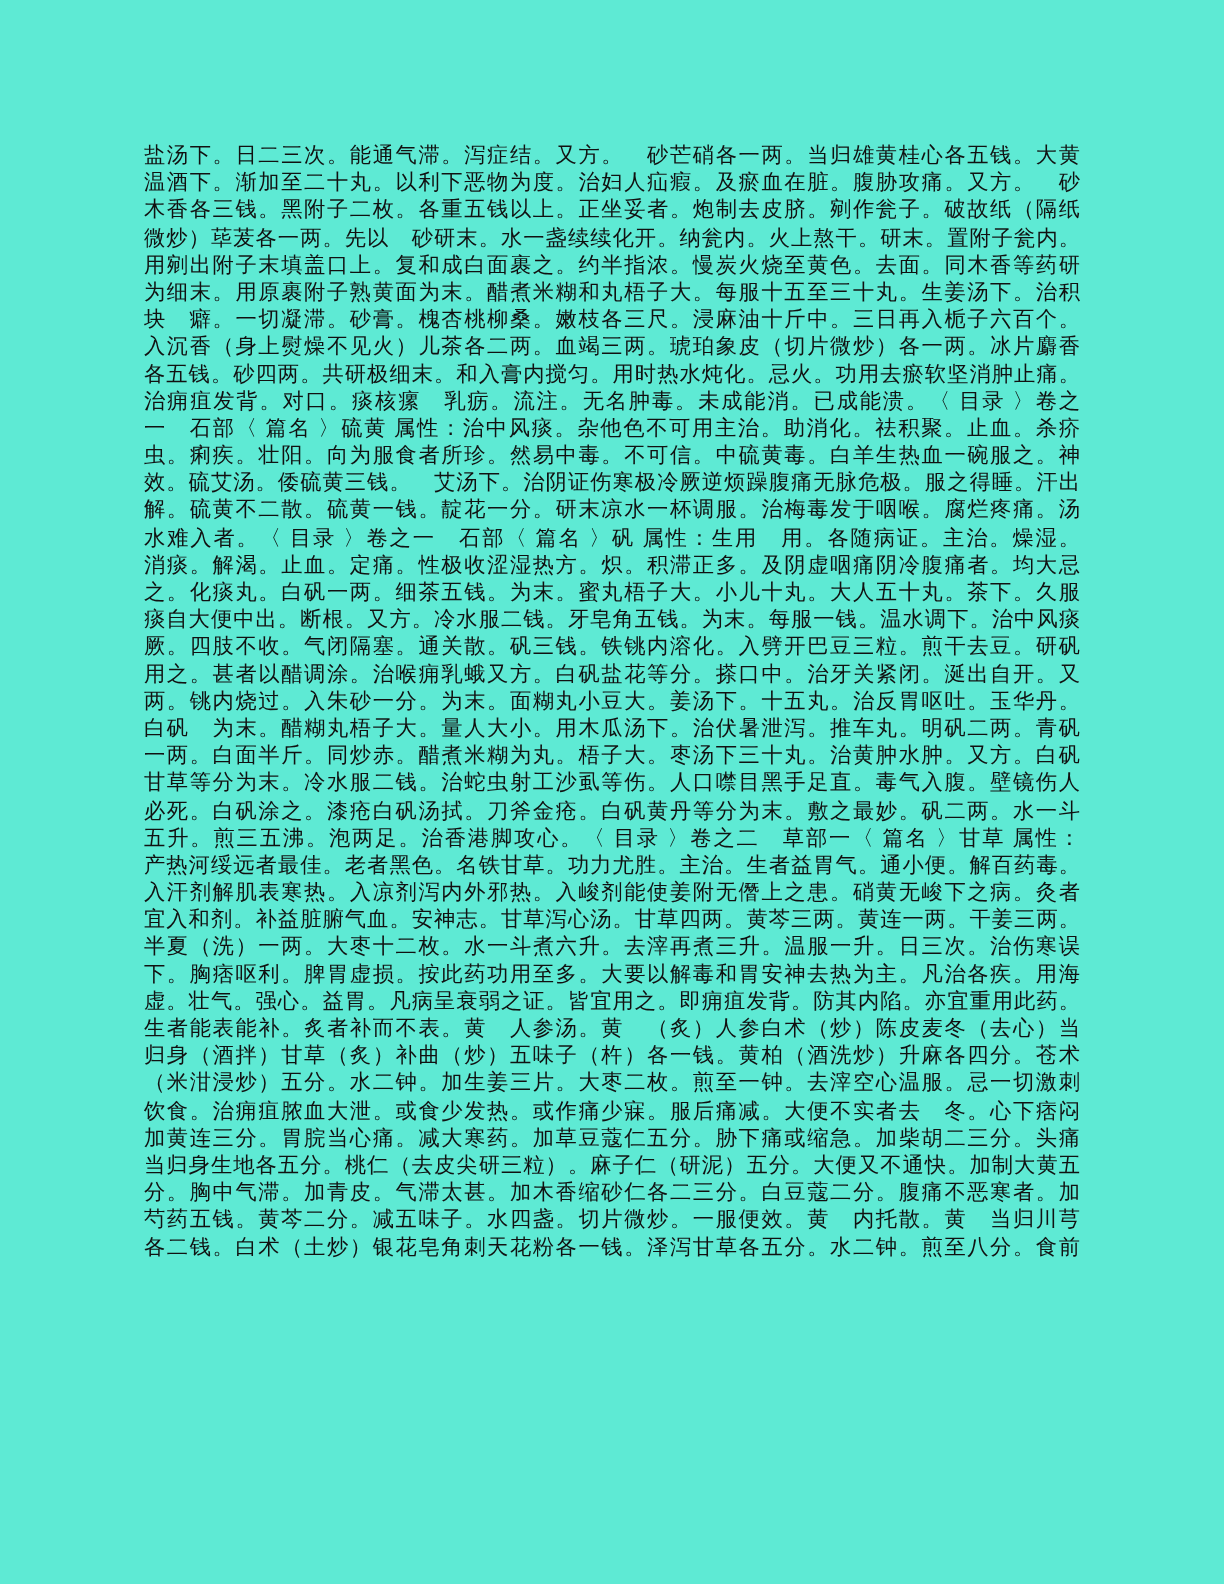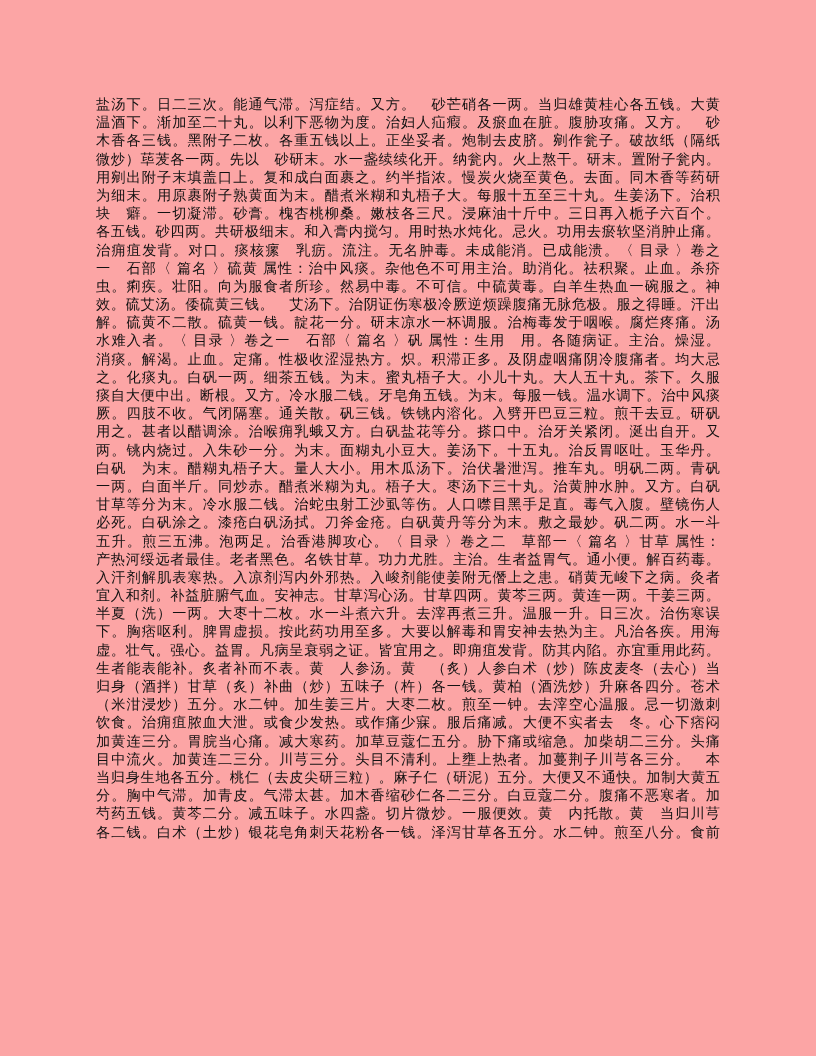--- a/index.html
+++ b/index.html
@@ -4,21 +4,21 @@
 <style>
   html, body {
     margin: 0;
     padding: 0;
     background: #ffffff;
   }
   .page {
     position: relative;
     width: 816px;
     height: 1056px;
-    background: #fca5a5;
+    background: #5eead4;
     box-sizing: border-box;
     padding: 95px 96px 0 96px;
     overflow: hidden;
     font-family: "Liberation Serif", "DejaVu Serif", serif;
     color: #111111;
   }
   .text-block {
     width: 624px;
   }
   .line {
@@ -37,20 +37,21 @@
 
 <div class="page">
   <div class="text-block">
       <div class="line">盐汤下。日二三次。能通气滞。泻症结。又方。　砂芒硝各一两。当归雄黄桂心各五钱。大黄</div>
       <div class="line">温酒下。渐加至二十丸。以利下恶物为度。治妇人疝瘕。及瘀血在脏。腹胁攻痛。又方。　砂</div>
       <div class="line">木香各三钱。黑附子二枚。各重五钱以上。正坐妥者。炮制去皮脐。剜作瓮子。破故纸（隔纸</div>
       <div class="line">微炒）荜茇各一两。先以　砂研末。水一盏续续化开。纳瓮内。火上熬干。研末。置附子瓮内。</div>
       <div class="line">用剜出附子末填盖口上。复和成白面裹之。约半指浓。慢炭火烧至黄色。去面。同木香等药研</div>
       <div class="line">为细末。用原裹附子熟黄面为末。醋煮米糊和丸梧子大。每服十五至三十丸。生姜汤下。治积</div>
       <div class="line">块　癖。一切凝滞。砂膏。槐杏桃柳桑。嫩枝各三尺。浸麻油十斤中。三日再入栀子六百个。</div>
+      <div class="line">入沉香（身上熨燥不见火）儿茶各二两。血竭三两。琥珀象皮（切片微炒）各一两。冰片麝香</div>
       <div class="line">各五钱。砂四两。共研极细末。和入膏内搅匀。用时热水炖化。忌火。功用去瘀软坚消肿止痛。</div>
       <div class="line">治痈疽发背。对口。痰核瘰　乳疬。流注。无名肿毒。未成能消。已成能溃。〈 目录 〉卷之</div>
       <div class="line">一　石部〈 篇名 〉硫黄 属性：治中风痰。杂他色不可用主治。助消化。祛积聚。止血。杀疥</div>
       <div class="line">虫。痢疾。壮阳。向为服食者所珍。然易中毒。不可信。中硫黄毒。白羊生热血一碗服之。神</div>
       <div class="line">效。硫艾汤。倭硫黄三钱。　艾汤下。治阴证伤寒极冷厥逆烦躁腹痛无脉危极。服之得睡。汗出</div>
       <div class="line">解。硫黄不二散。硫黄一钱。靛花一分。研末凉水一杯调服。治梅毒发于咽喉。腐烂疼痛。汤</div>
       <div class="line">水难入者。〈 目录 〉卷之一　石部〈 篇名 〉矾 属性：生用　用。各随病证。主治。燥湿。</div>
       <div class="line">消痰。解渴。止血。定痛。性极收涩湿热方。炽。积滞正多。及阴虚咽痛阴冷腹痛者。均大忌</div>
       <div class="line">之。化痰丸。白矾一两。细茶五钱。为末。蜜丸梧子大。小儿十丸。大人五十丸。茶下。久服</div>
       <div class="line">痰自大便中出。断根。又方。冷水服二钱。牙皂角五钱。为末。每服一钱。温水调下。治中风痰</div>
@@ -66,19 +67,18 @@
       <div class="line">入汗剂解肌表寒热。入凉剂泻内外邪热。入峻剂能使姜附无僭上之患。硝黄无峻下之病。灸者</div>
       <div class="line">宜入和剂。补益脏腑气血。安神志。甘草泻心汤。甘草四两。黄芩三两。黄连一两。干姜三两。</div>
       <div class="line">半夏（洗）一两。大枣十二枚。水一斗煮六升。去滓再煮三升。温服一升。日三次。治伤寒误</div>
       <div class="line">下。胸痞呕利。脾胃虚损。按此药功用至多。大要以解毒和胃安神去热为主。凡治各疾。用海</div>
       <div class="line">虚。壮气。强心。益胃。凡病呈衰弱之证。皆宜用之。即痈疽发背。防其内陷。亦宜重用此药。</div>
       <div class="line">生者能表能补。炙者补而不表。黄　人参汤。黄　（炙）人参白术（炒）陈皮麦冬（去心）当</div>
       <div class="line">归身（酒拌）甘草（炙）补曲（炒）五味子（杵）各一钱。黄柏（酒洗炒）升麻各四分。苍术</div>
       <div class="line">（米泔浸炒）五分。水二钟。加生姜三片。大枣二枚。煎至一钟。去滓空心温服。忌一切激刺</div>
       <div class="line">饮食。治痈疽脓血大泄。或食少发热。或作痛少寐。服后痛减。大便不实者去　冬。心下痞闷</div>
       <div class="line">加黄连三分。胃脘当心痛。减大寒药。加草豆蔻仁五分。胁下痛或缩急。加柴胡二三分。头痛</div>
-      <div class="line">目中流火。加黄连二三分。川芎三分。头目不清利。上壅上热者。加蔓荆子川芎各三分。　本</div>
       <div class="line">当归身生地各五分。桃仁（去皮尖研三粒）。麻子仁（研泥）五分。大便又不通快。加制大黄五</div>
       <div class="line">分。胸中气滞。加青皮。气滞太甚。加木香缩砂仁各二三分。白豆蔻二分。腹痛不恶寒者。加</div>
       <div class="line">芍药五钱。黄芩二分。减五味子。水四盏。切片微炒。一服便效。黄　内托散。黄　当归川芎</div>
       <div class="line">各二钱。白术（土炒）银花皂角刺天花粉各一钱。泽泻甘草各五分。水二钟。煎至八分。食前</div>
     </div>
 </div>
 
 </body></html>

